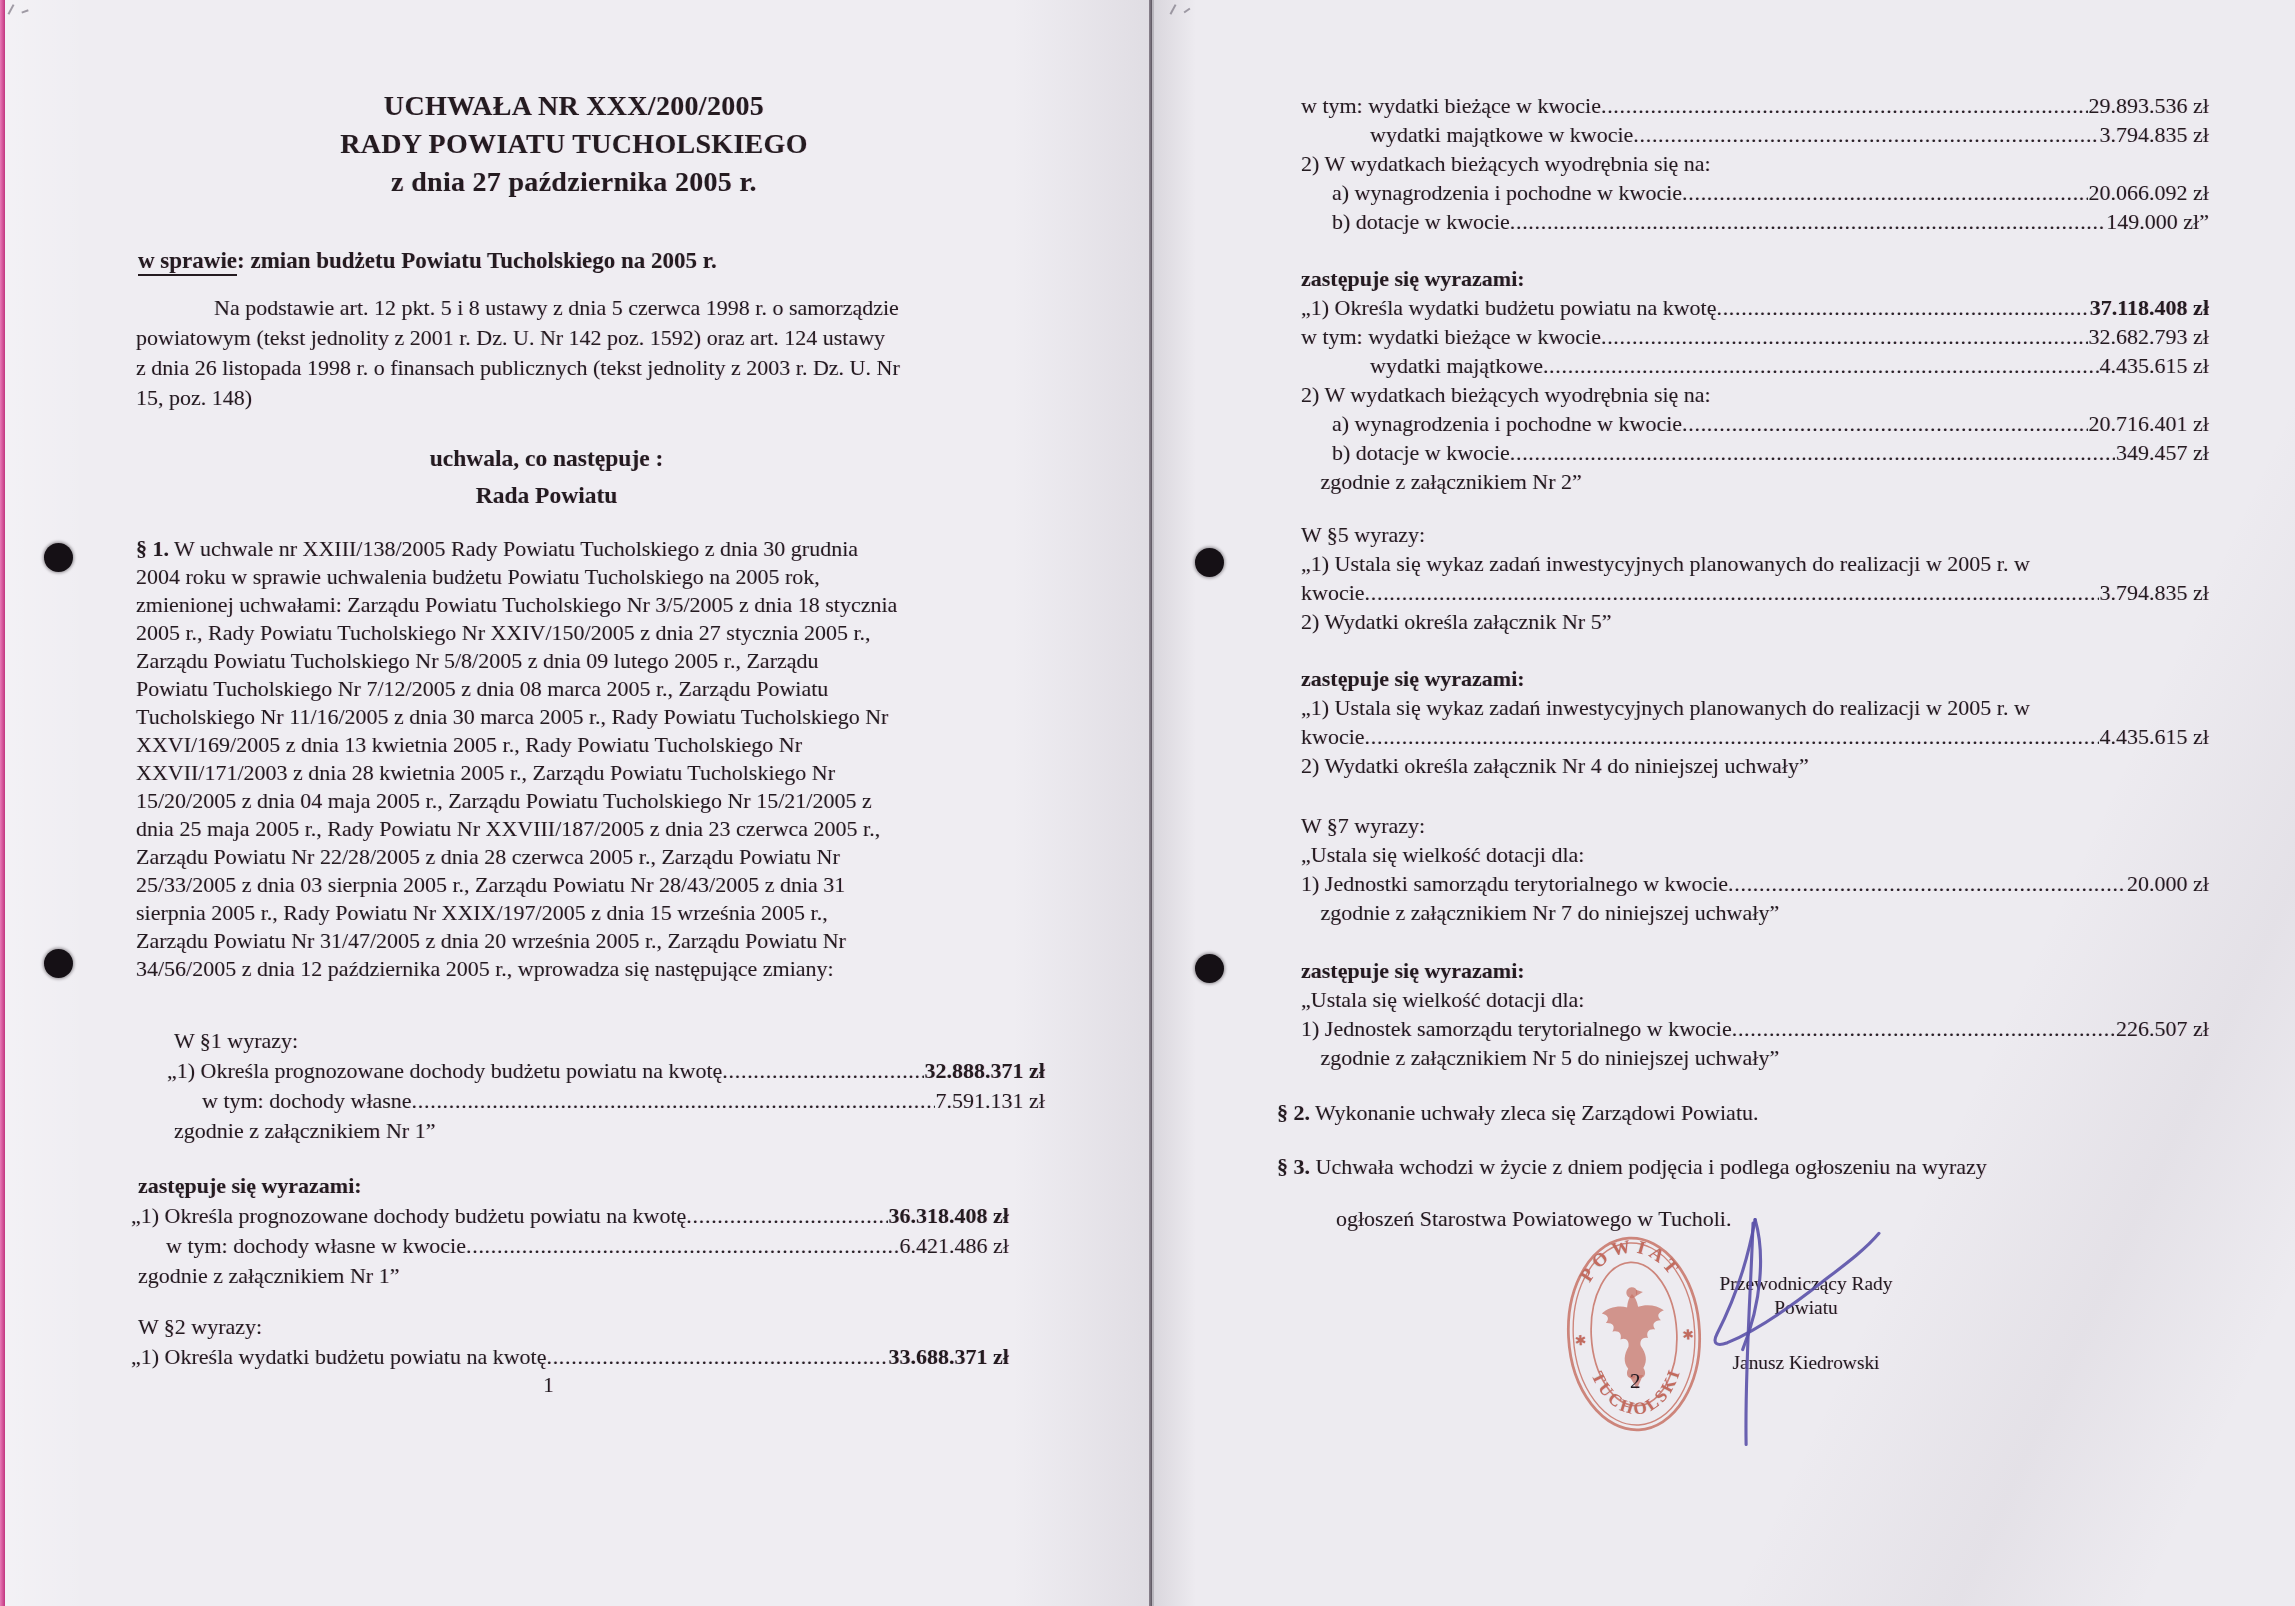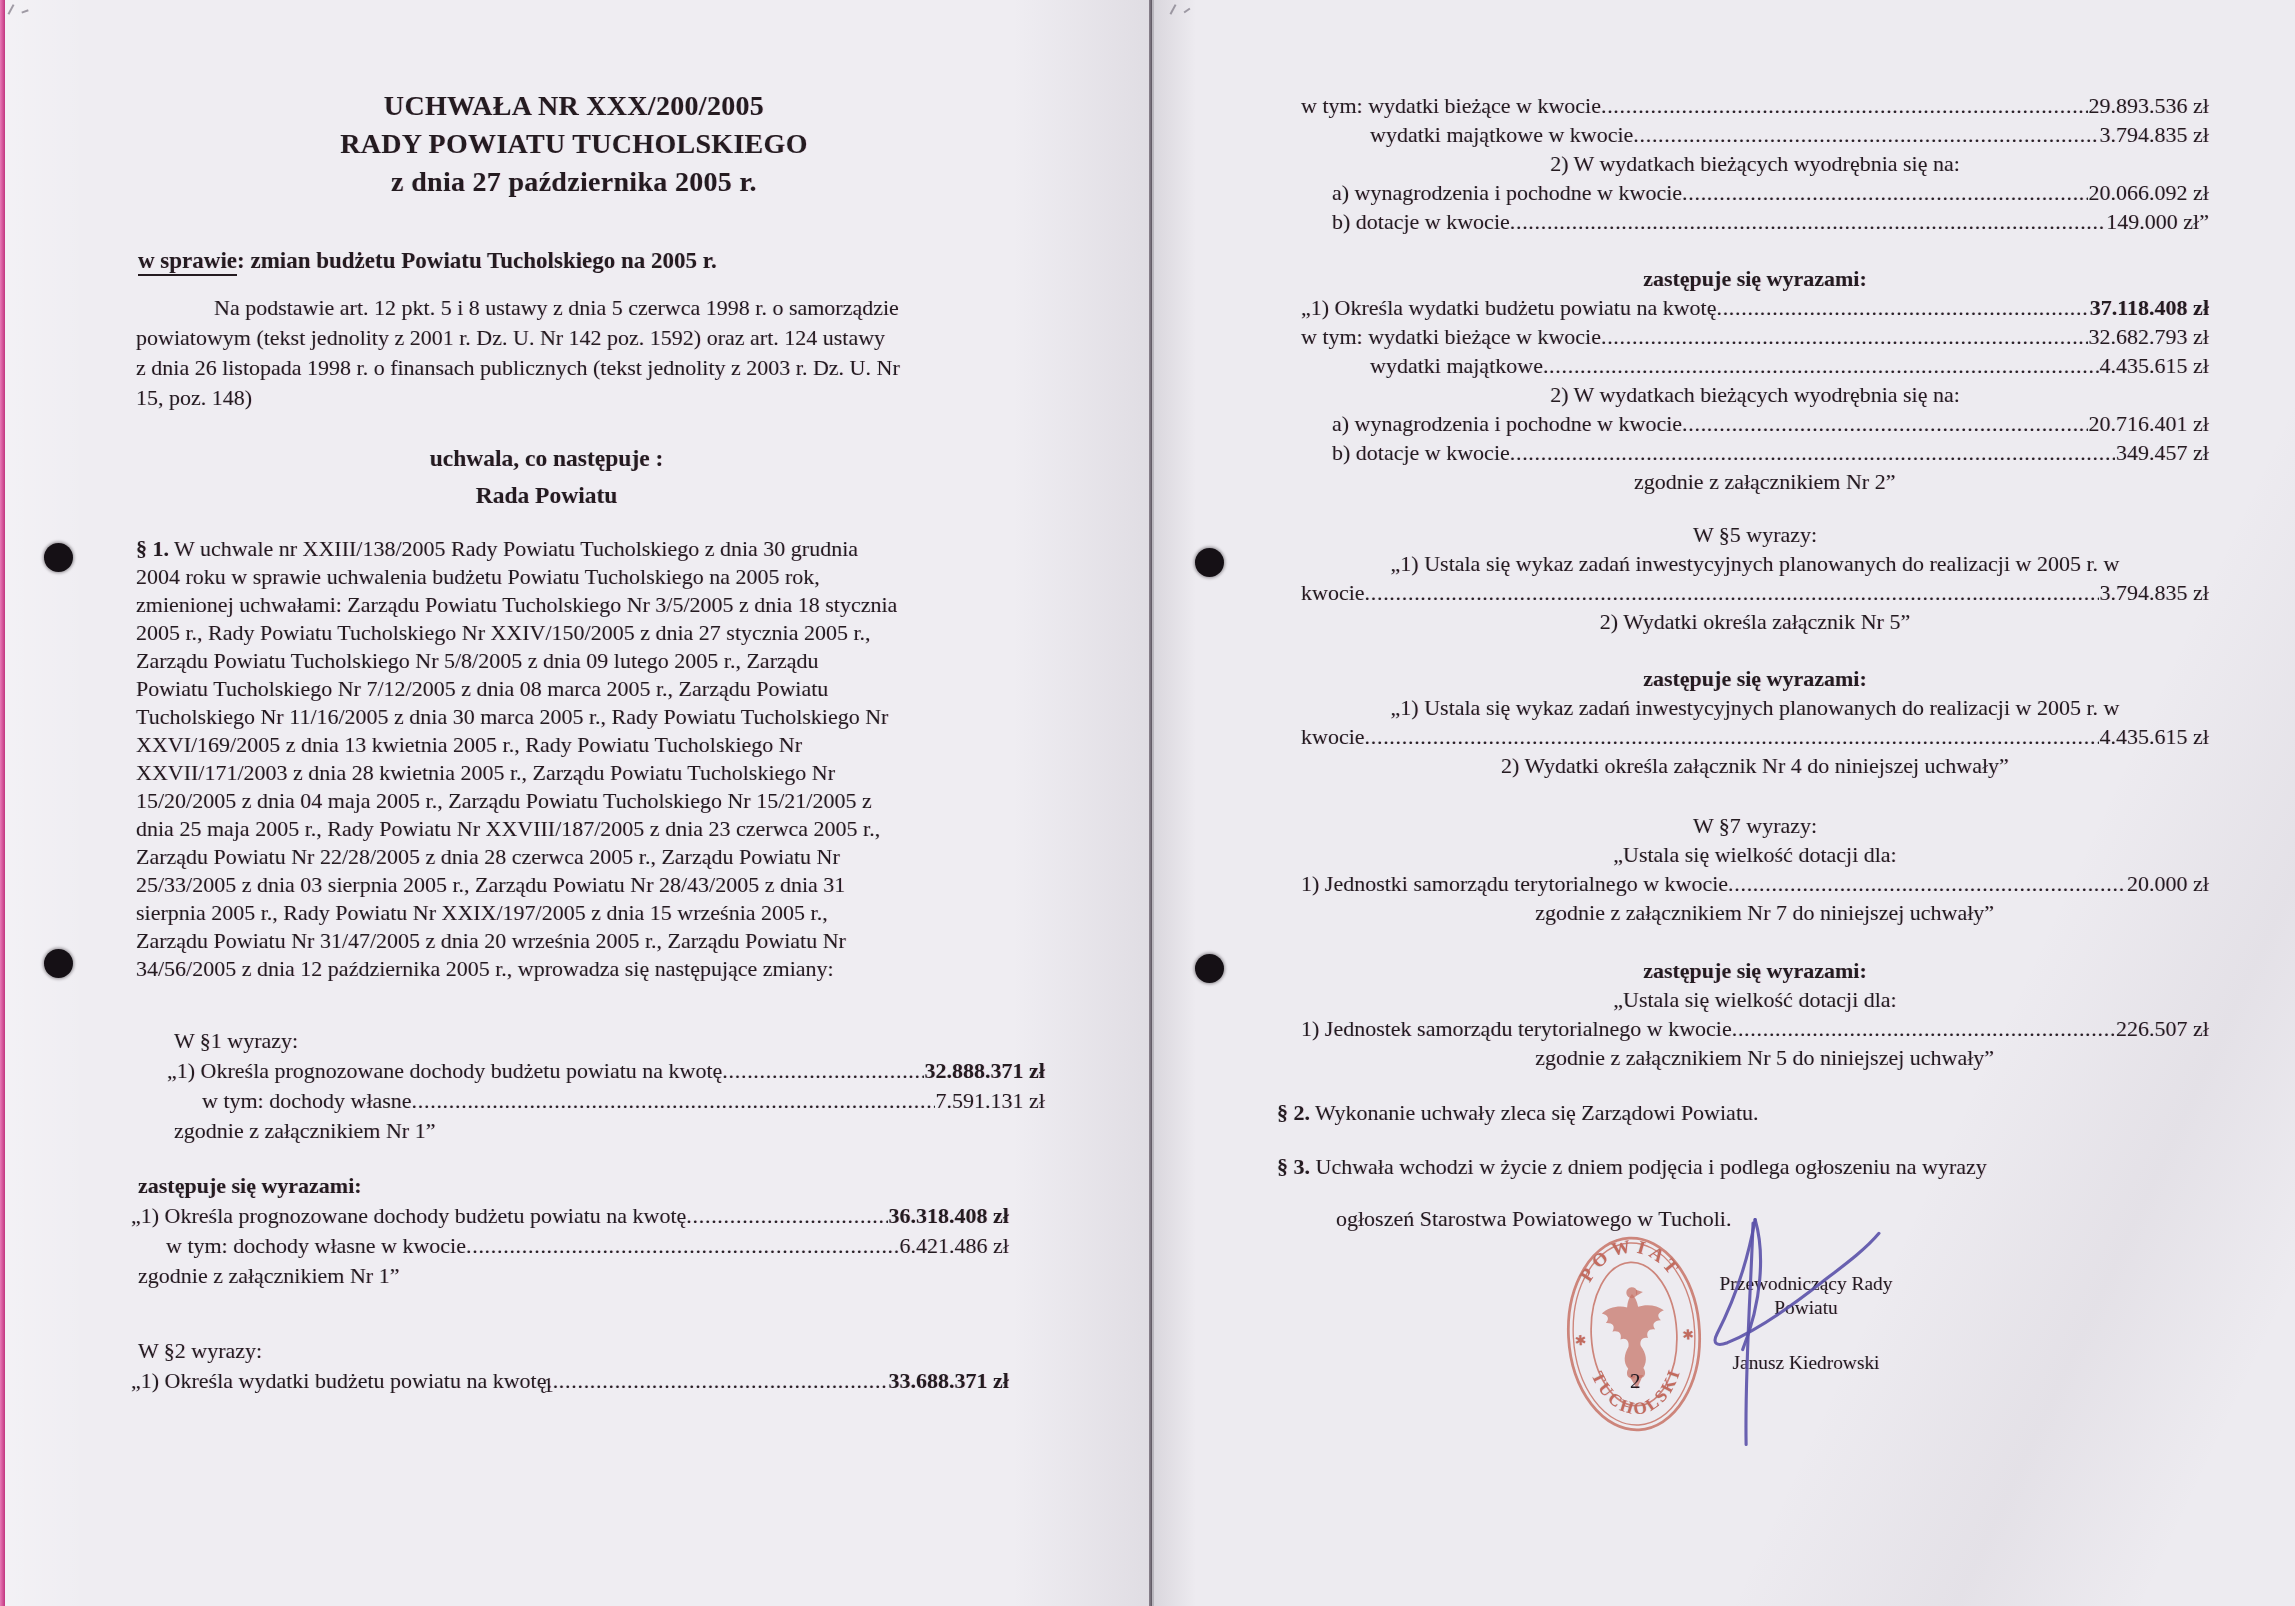--- a/index.html
+++ b/index.html
@@ -45,24 +45,24 @@
   .fin .dots::after { content:"....................................................................................................................................................................."; letter-spacing:0.7px; }
   .fin .amt { white-space:nowrap; padding-left:0.7px; }
   .ind50 { padding-left:35px; }
   .ind100 { padding-left:69px; }
   .ind45 { padding-left:31px; }
   .ind28 { padding-left:19.4px; }
   .ind10 { padding-left:7px; }
 
   .sec-w1 { left:131px; top:1026px; width:878px;margin-left:36px; }
   .sec-z1 { left:131px; top:1171px; width:878px; }
-  .sec-w2 { left:131px; top:1312px; width:878px;margin-top:24px; }
+  .sec-w2 { left:131px; top:1312px; width:878px; }
   .pg1 { left:138px; top:1373px; width:821px; text-align:center; font-size:21px; }
 
-  .rsec { width:908px; line-height:29px;text-align:center; }
+  .rsec { width:908px; line-height:29px; }
   .sec-a  { left:1301px; top:91px; }
   .sec-za { left:1301px; top:264px; }
   .sec-w5 { left:1301px; top:520px; }
   .sec-z5 { left:1301px; top:664px; }
   .sec-w7 { left:1301px; top:811px; }
   .sec-z7 { left:1301px; top:956px; }
   .sec-p2 { left:1277px; top:1098px; width:931px; line-height:29px; }
   .sec-p3 { left:1277px; top:1152px; width:931px; line-height:29px; }
   .sec-p3 .cont { padding-left:59px;margin-top:23px; }
 

